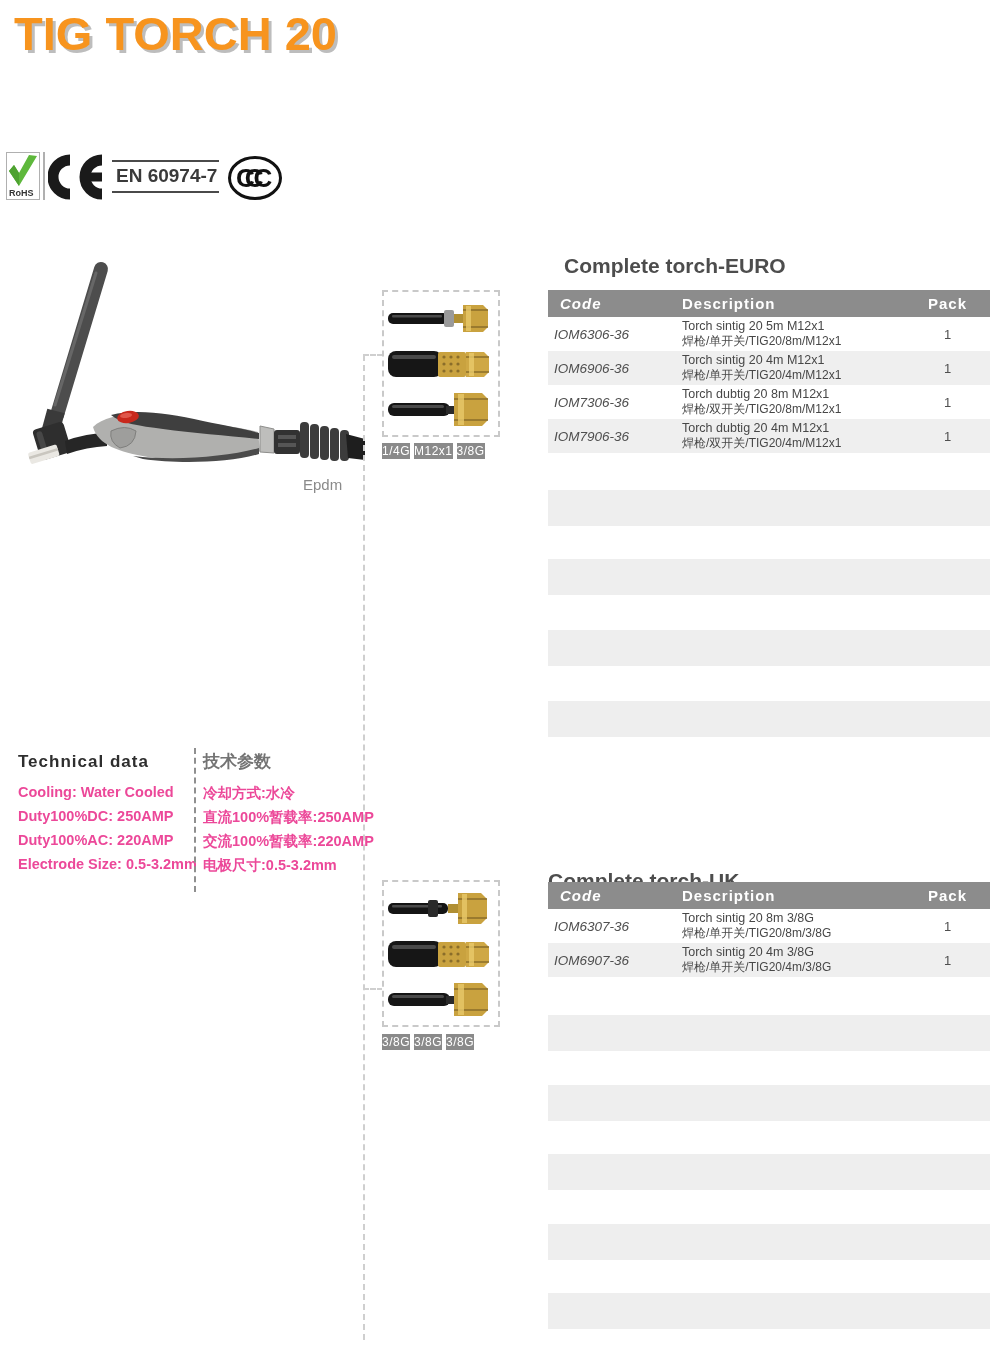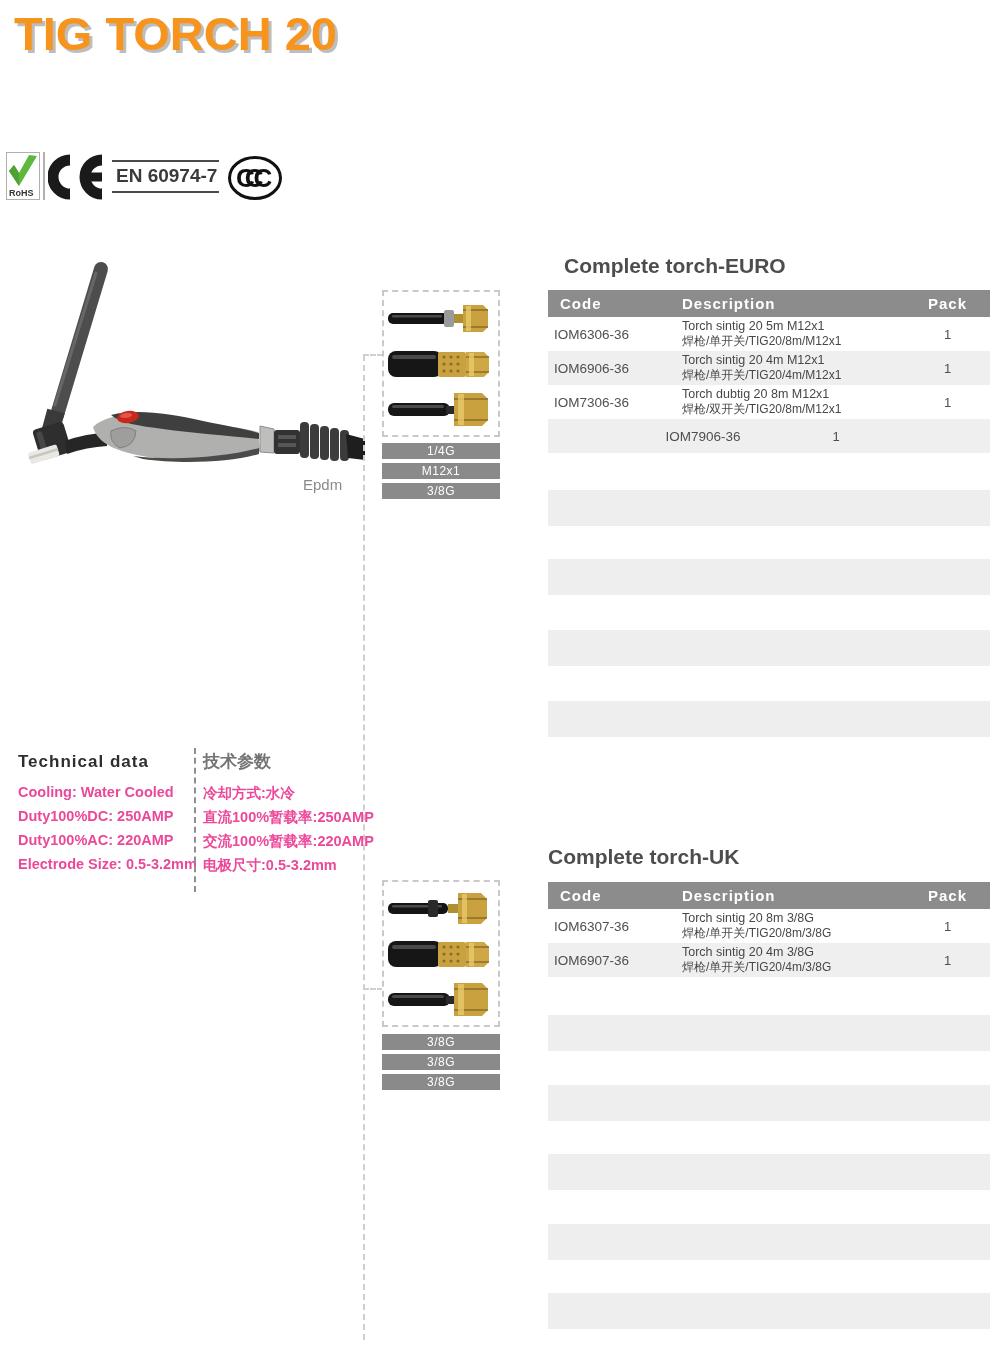--- a/index.html
+++ b/index.html
@@ -43,36 +43,36 @@
   .main-dash { left:363px; top:355px; height:985px; }
   .tick-euro { left:363px; top:354px; width:20px; }
   .tick-uk { left:363px; top:988px; width:20px; }
 
   
   .connector-box {
     width:118px; height:147px; border:2px dashed #c9c9c9; background:#fff;
     display:flex; flex-direction:column; justify-content:space-between; padding:5px 4px;
   }
   .connector-box svg { display:block; }
-  .label-bars { width:118px; display:flex; flex-direction:column; gap:4px; }
+  .label-bars { width:118px; display:flex; flex-direction:row; gap:4px; }
   .label-bar {
     height:16px; background:#8a8a8a; color:#fff; font-size:12px;
     display:flex; align-items:center; justify-content:center; letter-spacing:0.5px;
   }
 
   
   .section-heading { font-size:21px; font-weight:bold; color:#4d4d4d; letter-spacing:0px; }
 
   
   .ptable { width:442px; }
   .ptable .thead {
     display:flex; background:#8c8c8c; color:#fff; font-weight:bold;
     font-size:15px; height:27px; align-items:center; letter-spacing:1px;
   }
-  .col-code { width:134px; padding-left:12px; }
+  .col-code { width:134px; padding-left:12px;font-style:italic; }
   .col-desc { flex:1; }
   .col-pack { width:85px; text-align:center; }
   .ptable .trow { display:flex; align-items:center; height:34px; font-size:13px; color:#4f4f4f; }
   .trow.alt { background:#efefef;justify-content:center; }
   .trow .col-code { padding-left:6px; font-size:13.5px; }
   .desc-en { font-size:12.5px; line-height:1.2; color:#474747; }
   .desc-cn { font-size:12px; line-height:1.2; color:#474747; }
   .empty-bar { width:442px; height:36px; background:#eeeeee; }
 
   
@@ -233,20 +233,24 @@
   <div class="trow">
     <div class="col-code">IOM7306-36</div>
     <div class="col-desc">
       <div class="desc-en">Torch dubtig 20 8m M12x1</div>
       <div class="desc-cn">焊枪/双开关/TIG20/8m/M12x1</div>
     </div>
     <div class="col-pack">1</div>
   </div>
   <div class="trow alt">
     <div class="col-code">IOM7906-36</div>
+    <div class="col-desc">
+      <div class="desc-en">Torch dubtig 20 4m M12x1</div>
+      <div class="desc-cn">焊枪/双开关/TIG20/4m/M12x1</div>
+    </div>
     <div class="col-pack">1</div>
   </div>
 </div>
 
 <div class="abs empty-bar" style="left:548px; top:490px;"></div>
 <div class="abs empty-bar" style="left:548px; top:559px;"></div>
 <div class="abs empty-bar" style="left:548px; top:630px;"></div>
 <div class="abs empty-bar" style="left:548px; top:701px;"></div>
 
 <div class="abs tech-en">
@@ -302,21 +306,21 @@
     <path d="M 66 11 L 100 11 M 66 32 L 100 32" stroke="#8a6d2a" stroke-width="1.5"></path>
     <rect x="70" y="6" width="6" height="31" fill="#e8c96a" opacity="0.8"></rect>
   </svg>
 </div>
 <div class="abs label-bars" style="left:382px; top:1034px;">
   <div class="label-bar">3/8G</div>
   <div class="label-bar">3/8G</div>
   <div class="label-bar">3/8G</div>
 </div>
 
-<div class="abs section-heading" style="left:548px; top:845px;">Complete torch-UK</div>
+<div class="abs section-heading" style="left:548px; top:869px;text-decoration:underline;">Complete torch-UK</div>
 
 <div class="abs ptable" style="left:548px; top:882px;">
   <div class="thead">
     <div class="col-code">Code</div>
     <div class="col-desc">Description</div>
     <div class="col-pack">Pack</div>
   </div>
   <div class="trow">
     <div class="col-code">IOM6307-36</div>
     <div class="col-desc">

